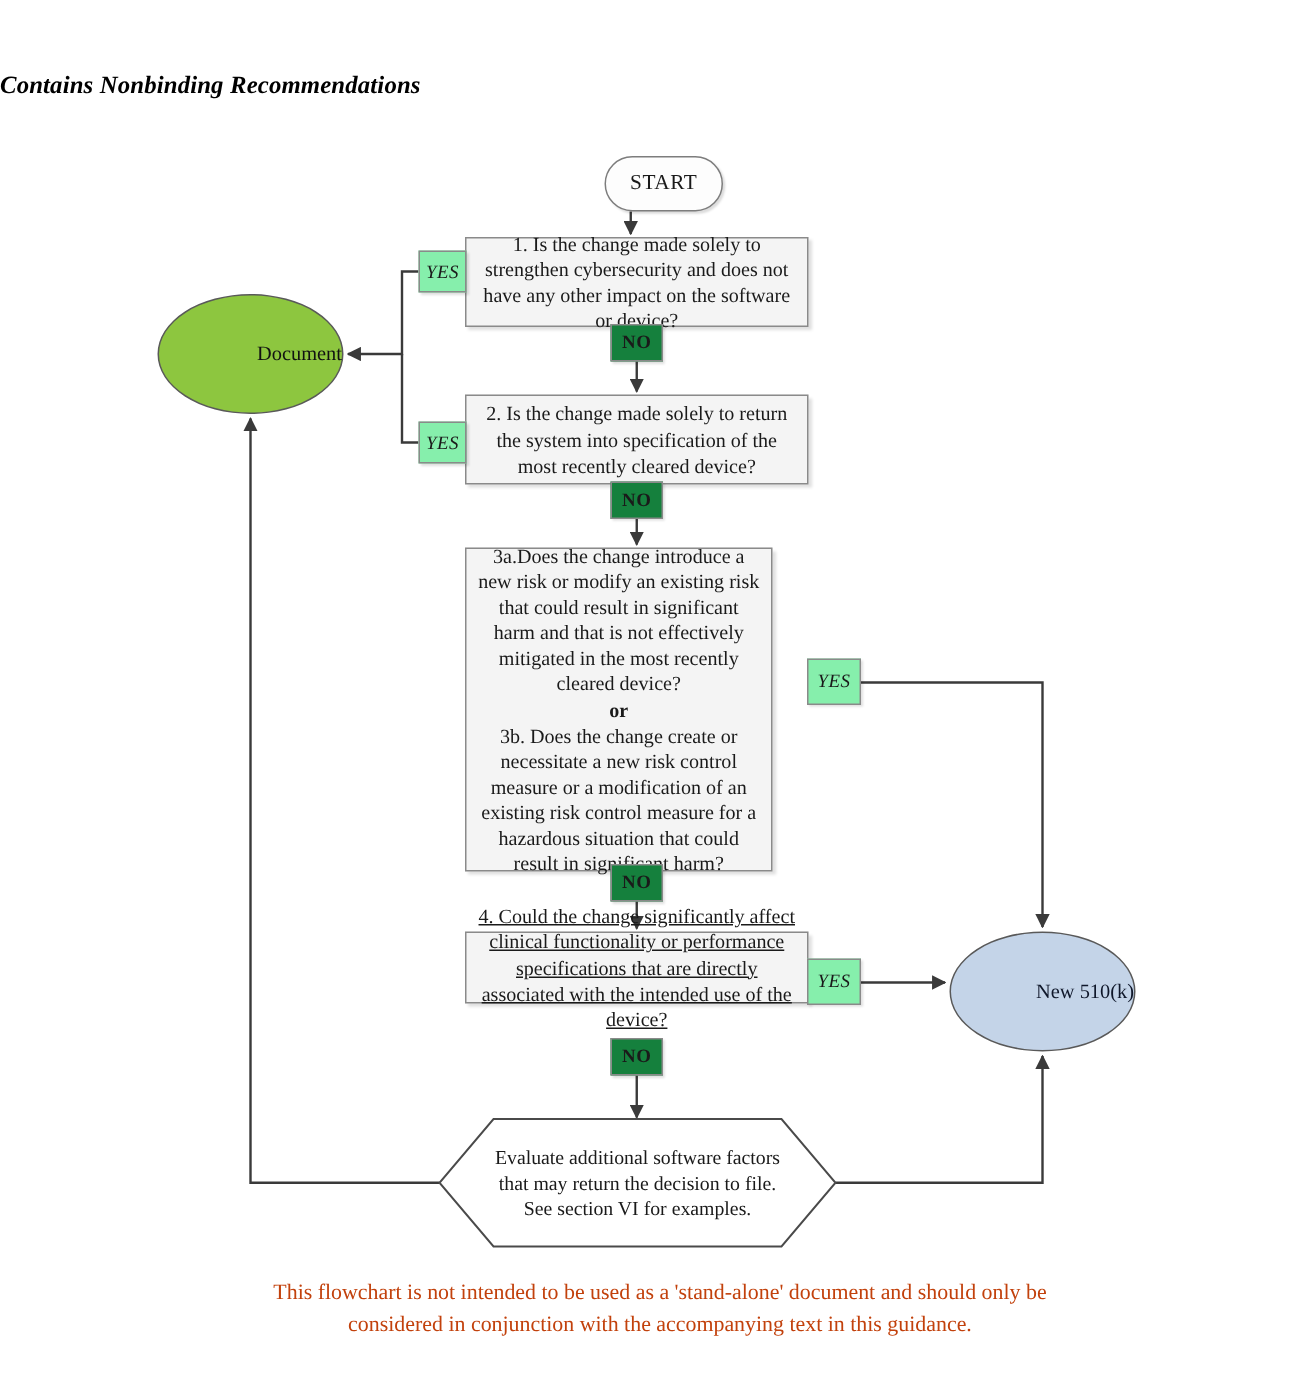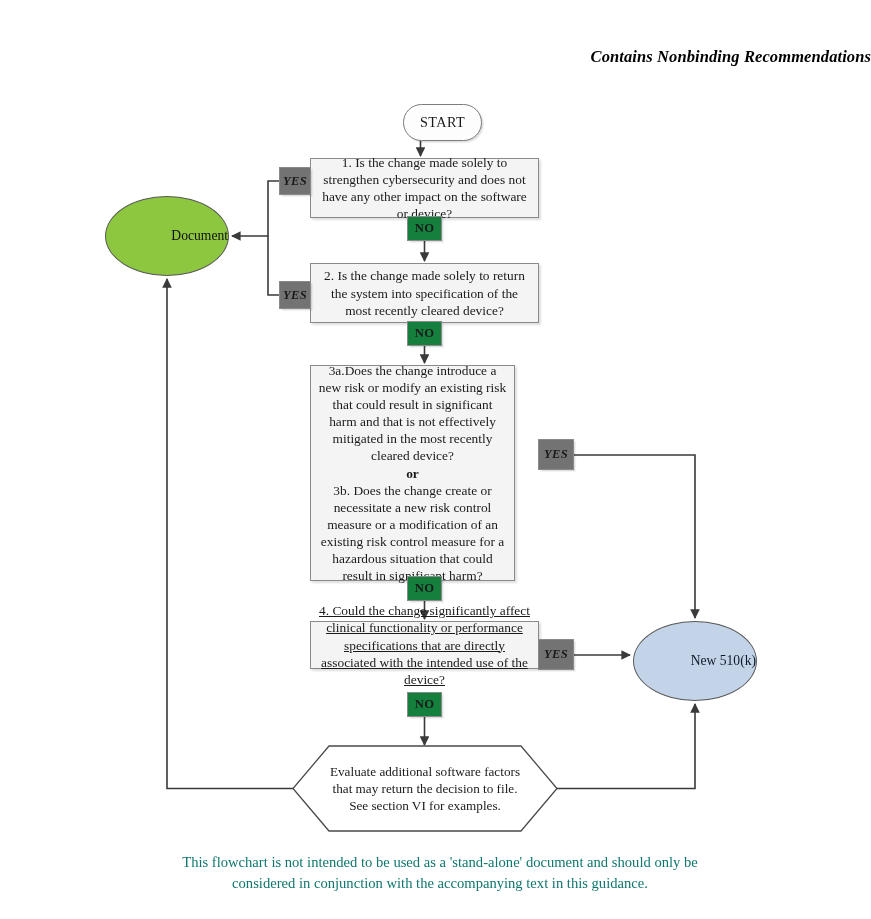--- a/index.html
+++ b/index.html
@@ -23,37 +23,37 @@
     height: 919px;
   }
 
   .abs { position: absolute; box-sizing: border-box; }
 
   
   .page-title {
     top: 47px;
     left: 0;
     width: 871px;
-    text-align: right;
+    text-align: left;
     font-weight: bold;
     font-style: italic;
     font-size: 16.5px;
     letter-spacing: 0.1px;
     color: #000;
   }
 
   
   .footer-note {
     left: 150px;
     top: 852px;
     width: 580px;
     text-align: center;
     font-size: 14.6px;
     line-height: 1.42;
-    color: #0f766e;
+    color: #c2410c;
   }
 
   
   .node-start {
     left: 403px;
     top: 104px;
     width: 79px;
     height: 37px;
     border: 1px solid #7d7d7d;
     border-radius: 19px;
@@ -137,22 +137,22 @@
   
   .lbl {
     border: 1px solid #8a8a8a;
     display: flex;
     align-items: center;
     justify-content: center;
     font-size: 12.6px;
     box-shadow: 1.6px 1.6px 1.6px rgba(0,0,0,0.13);
   }
   .lbl-yes {
-    background: #737373;
-    font-weight: bold;
+    background: #86efac;
+    font-weight: normal;
     font-style: italic;
     letter-spacing: 0.3px;
   }
   .lbl-no {
     background: #15803d;
     font-weight: bold;
     letter-spacing: 0.4px;
   }
 
   .yes1 { left: 279px; top: 167px; width: 32px; height: 28px; }

